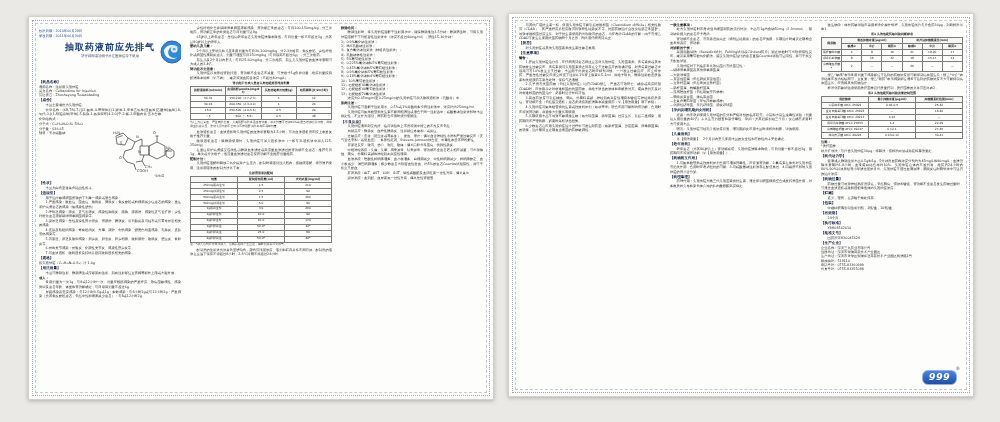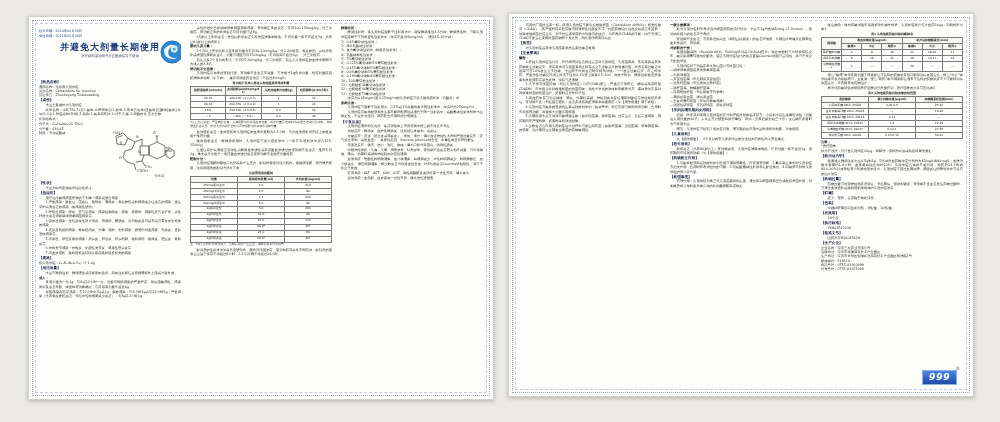--- a/index.html
+++ b/index.html
@@ -46,40 +46,40 @@
   
   .chem-row{display:flex;align-items:flex-start;margin:.5px 0;}
   .chem-text{width:62px;flex:0 0 62px;}
   .chem-line{line-height:4.6px;}
   .chem-fig{flex:1;display:flex;justify-content:center;}
   .chem-fig svg{display:block;}
   
   .brand{
     position:absolute;right:16px;bottom:11px;width:33px;height:13px;
     background:linear-gradient(#4a86e2,#1c4da9);
-    border:1px solid #8fb1e6;border-radius:0;
+    border:1px solid #8fb1e6;border-radius:6px;
     color:#ffffff;font-weight:bold;font-style:italic;
     font-size:9.5px;line-height:12px;text-align:center;letter-spacing:.5px;
   }
   .reg{position:absolute;right:13px;bottom:25px;font-size:4.5px;color:#555;}
 </style>
 </head>
 <body>
 
 <div class="page" id="page1">
   <div class="deco-a"></div>
   <div class="deco-b"></div>
   <div class="cols">
     <div class="col">
       <div class="p1-head">
         <div class="dates">
           <div>核准日期：2010年06月29日</div>
           <div>修改日期：2011年06月30日</div>
         </div>
-        <div class="doc-title">并避免大剂量长期使用</div>
+        <div class="doc-title">抽取药液前应先排气</div>
         <div class="doc-sub">请仔细阅读说明书并在医师指导下使用</div>
         <svg class="seal" viewBox="0 0 24 24">
           <circle cx="12" cy="12" r="11" fill="#3188d8"></circle>
           <circle cx="12" cy="12" r="11" fill="none" stroke="#1f67b5" stroke-width="1"></circle>
           <path d="M4 10 C6 4.5 15 3 19 8 C15 5 10 6 8.5 10.5 C7 15 11 19.5 17 17.5 C11 21.5 3.5 17 4 10 Z" fill="#ffffff" opacity="0.92"></path>
           <circle cx="14.2" cy="9.2" r="3.4" fill="#dcecfa"></circle>
           <circle cx="14.2" cy="9.2" r="1.4" fill="#5ea4e0"></circle>
         </svg>
       </div>
       <div>

